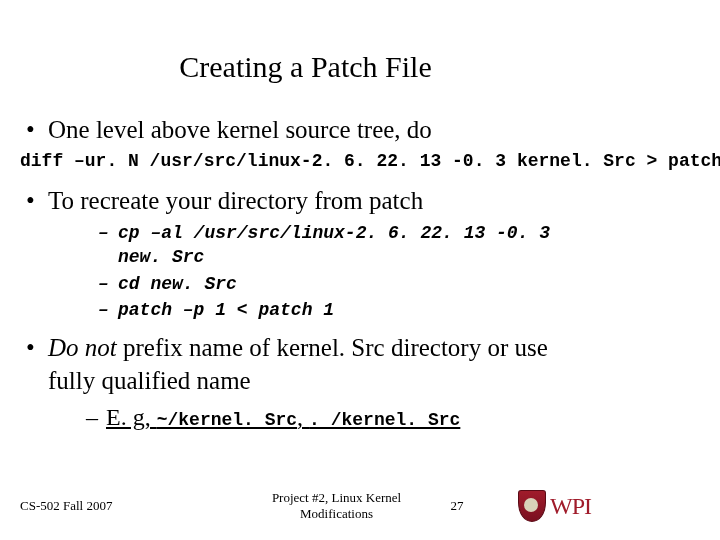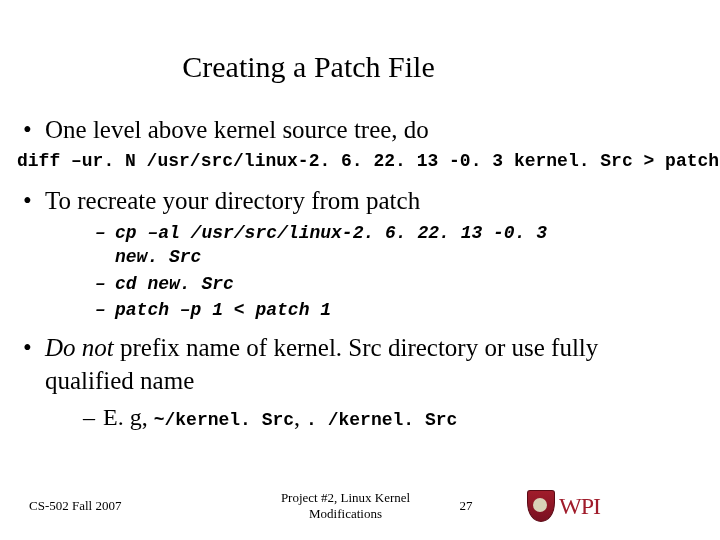--- a/index.html
+++ b/index.html
@@ -10,22 +10,21 @@
     background: #fff;
     font-family: "Times New Roman", Times, serif;
     color: #000;
     overflow: hidden;
   }
   .slide {
     position: relative;
     width: 611px;
     height: 540px;
     box-sizing: border-box;
-    padding: 30px 20px 0 8px;
-    margin-left: 9px;
+    padding: 30px 20px 0 20px;
   }
   .title {
     text-align: center;
     font-size: 30px;
     margin: 20px 0 30px 0;
     font-weight: normal;
   }
   ul.top {
     list-style: none;
     padding: 0;
@@ -70,20 +69,21 @@
   ul.sub > li::before {
     content: "–";
     position: absolute;
     left: 50px;
     top: 0;
   }
   ul.sub2 {
     list-style: none;
     padding: 0;
     margin: 4px 0 10px 0;
+    text-decoration: underline;
   }
   ul.sub2 > li {
     position: relative;
     padding-left: 58px;
     margin: 2px 0;
     font-size: 24px;
     line-height: 1.35;
   }
   ul.sub2 > li::before {
     content: "–";

